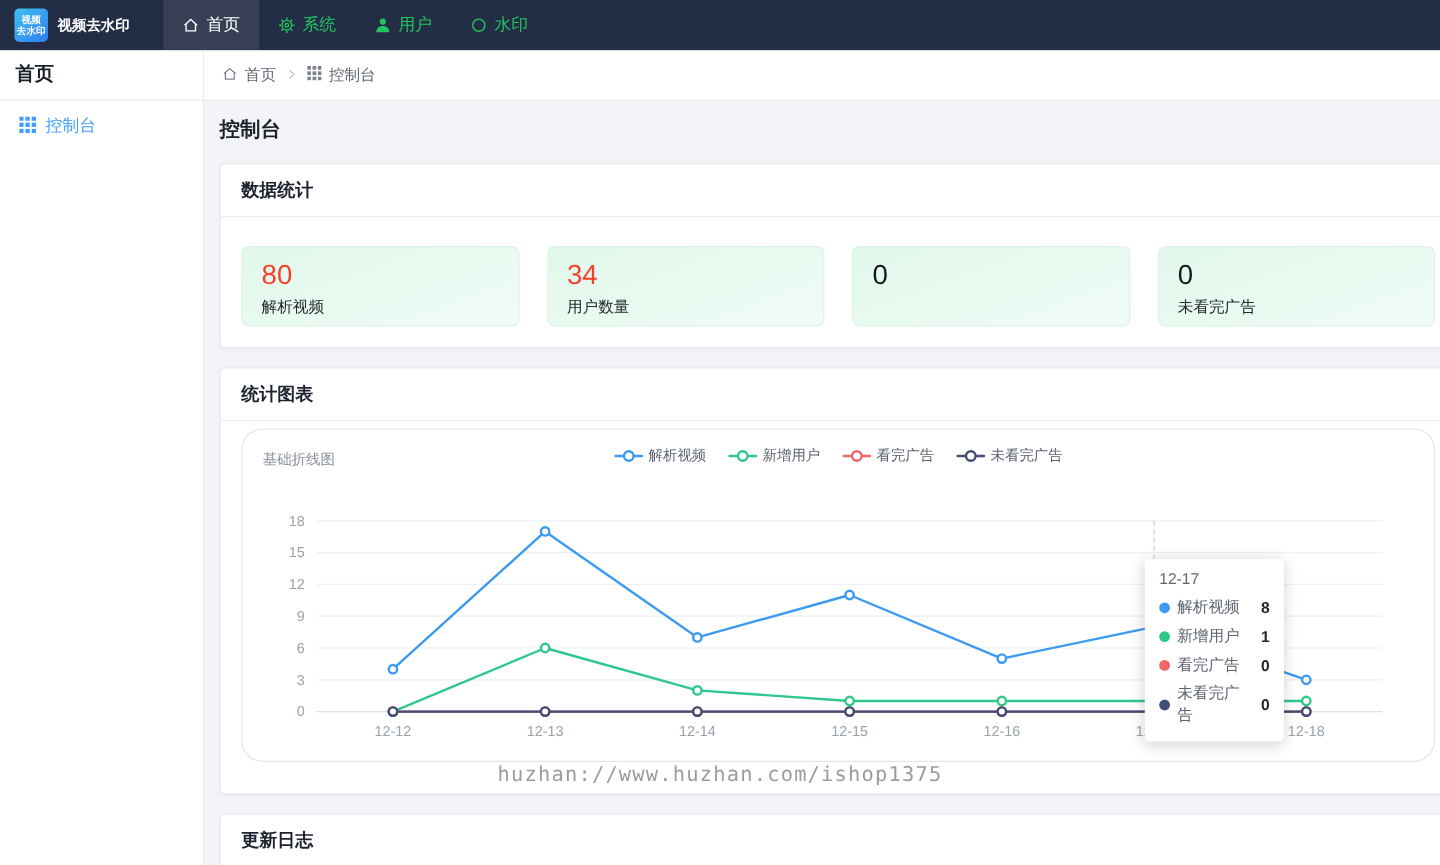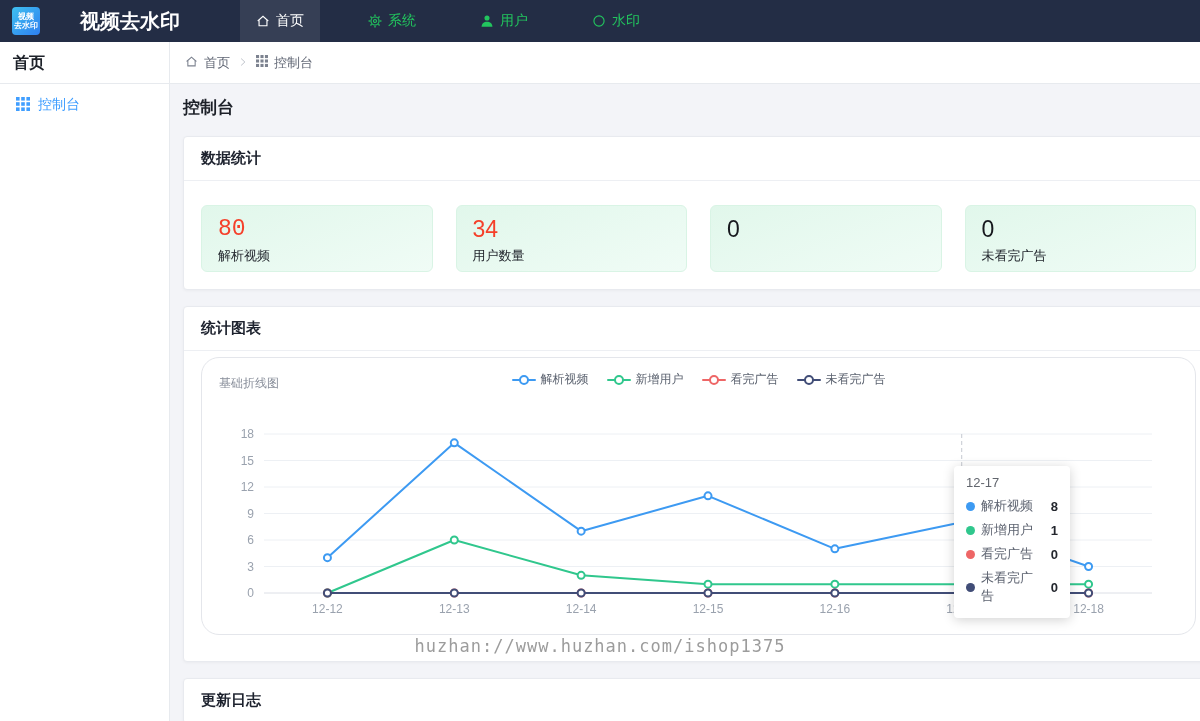--- a/index.html
+++ b/index.html
@@ -1,24 +1,24 @@
 <!DOCTYPE html>
 <html><head>
 <meta charset="utf-8">
 <style>
   * { margin:0; padding:0; box-sizing:border-box; }
   html,body { width:1200px; height:721px; overflow:hidden; }
   body { font-family:"Liberation Sans","DejaVu Sans",sans-serif; background:#f3f4f8; color:#1d2129; }
 
   
-  .navbar { height:42px; background:#232d45; display:flex; align-items:stretch;gap:32px; }
+  .navbar { height:42px; background:#232d45; display:flex; align-items:stretch; }
   .logo-box { width:28px; height:28px; margin:7px 8px 7px 12px; border-radius:4px;
     background:linear-gradient(135deg,#3fc0f0,#2e7ff0); color:#fff; display:flex; flex-direction:column;
     align-items:center; justify-content:center; font-size:8px; font-weight:bold; line-height:9px; flex:none; }
-  .brand { color:#fff; font-size:20px; font-weight:bold; align-self:center; margin-right:28px; }
+  .brand { color:#fff; font-size:12px; font-weight:bold; align-self:center; margin-right:28px; }
   .nav-item { display:flex; align-items:center; gap:6px; padding:0 16px; font-size:14px; color:#22c55e; cursor:pointer; }
   .nav-item.active { background:rgba(255,255,255,.09); color:#fff; }
   .nav-item svg { display:block; }
 
   
   .frame { display:flex; height:679px; }
   .sidebar { width:170px; background:#fff; border-right:1px solid #e7eaee; flex:none; }
   .sb-title { height:42px; line-height:42px; padding-left:13px; font-size:16px; font-weight:bold; color:#1d2129; border-bottom:1px solid #e7eaee; }
   .sb-item { display:flex; align-items:center; gap:8px; padding:12px 16px; font-size:14px; color:#409eff; cursor:pointer; }
 
@@ -170,21 +170,21 @@
       </span>
     </div>
 
     <div class="content">
       <div class="page-title">控制台</div>
 
       <div class="card">
         <div class="card-header">数据统计</div>
         <div class="stats-body">
           <div class="stat-box">
-            <div class="stat-value" style="color: rgb(245, 64, 42); font-family: Liberation Mono, monospace;">80</div>
+            <div class="stat-value" style="color: rgb(245, 64, 42);">80</div>
             <div class="stat-label">解析视频</div>
           </div>
           <div class="stat-box">
             <div class="stat-value" style="color: rgb(245, 64, 42);">34</div>
             <div class="stat-label">用户数量</div>
           </div>
           <div class="stat-box">
             <div class="stat-value" style="color: rgb(22, 24, 29);">0</div>
           </div>
           <div class="stat-box">

